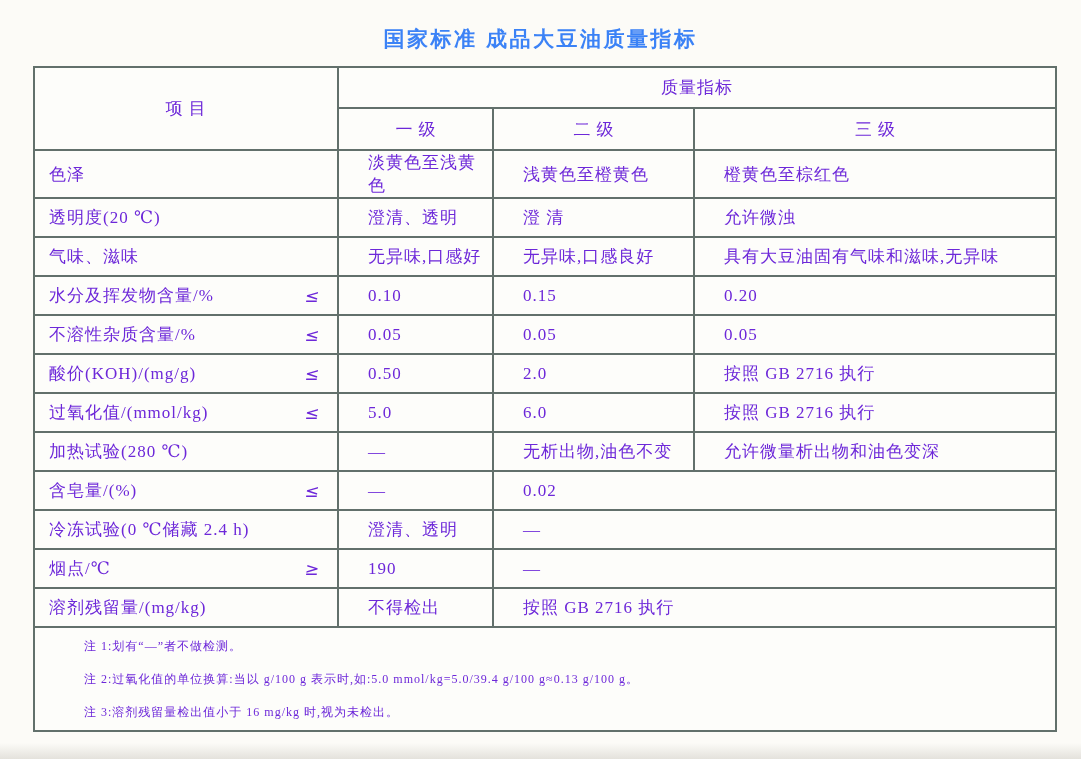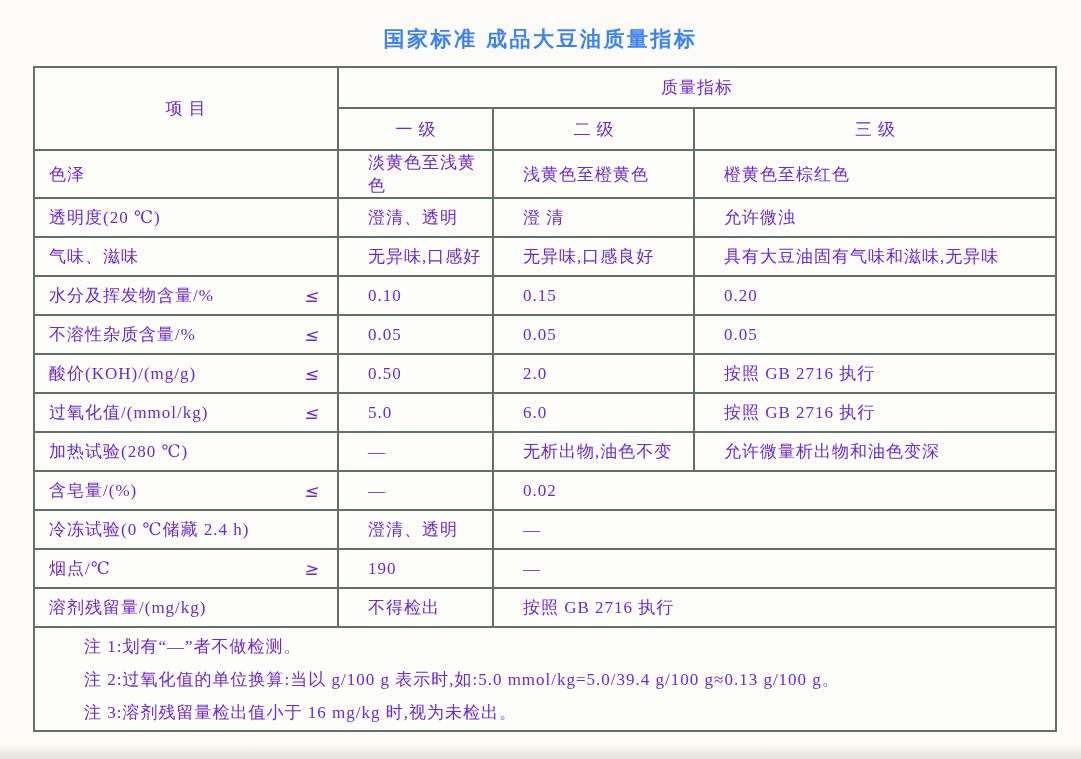--- a/index.html
+++ b/index.html
@@ -36,21 +36,21 @@
   th.hdr{text-align:center;vertical-align:middle;}
   th.grade{letter-spacing:6px;text-indent:6px;border-radius:15px;}
   td.label-cell{padding-left:14px;padding-right:17px;vertical-align:middle;}
   .label-flex{display:flex;justify-content:space-between;align-items:center;text-align:right;}
   .op{
     font-family:"DejaVu Sans","Liberation Sans",sans-serif;
     font-size:17px;transform:skewX(-8deg);
   }
   td.val{vertical-align:middle;padding-left:29px;}
   td.notes-cell{height:102px;vertical-align:middle;padding-left:49px;}
-  .note-line{line-height:33px;font-size:17px;letter-spacing:1px;}
+  .note-line{line-height:33px;font-size:12px;letter-spacing:1px;}
   .scan-edge{
     position:absolute;left:0;right:0;bottom:0;height:16px;
     background:linear-gradient(to bottom,rgba(130,124,112,0) 0%,rgba(130,124,112,0.20) 100%);
     pointer-events:none;
   }
 </style>
 </head>
 <body>
 
 <div>

